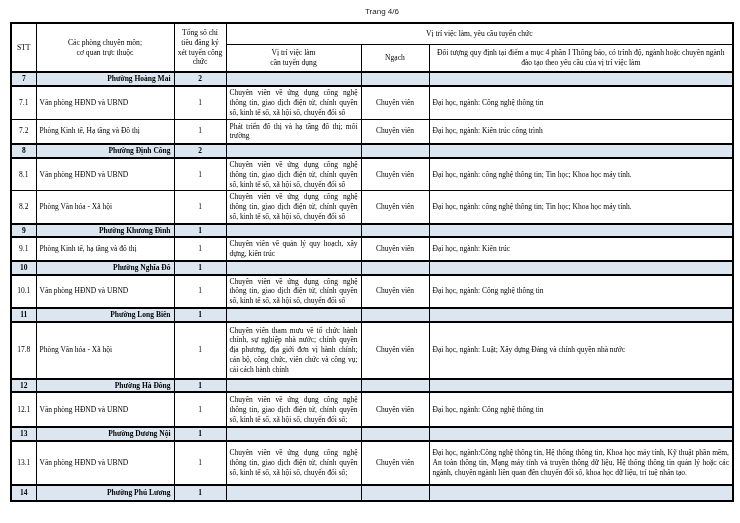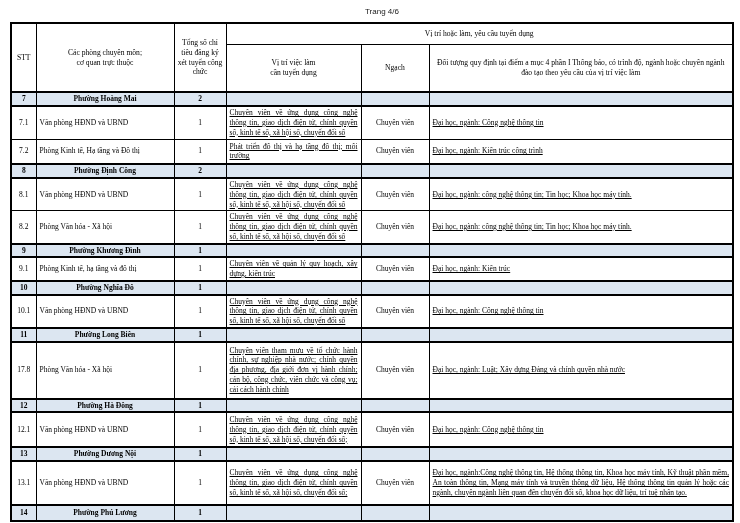--- a/index.html
+++ b/index.html
@@ -53,22 +53,22 @@
   }
   th.pre { white-space: pre-line; }
   tr.section td {
     background: #dce6f1;
     font-weight: bold;
     border-top: 2px solid #000;
     border-bottom: 2px solid #000;
   }
   td.stt, td.quota, td.rank { text-align: center; }
   td.department { text-align: left; }
-  td.position, td.requirement { text-align: justify; text-decoration: underline; }
-  tr.section td.department { text-align: center; }
+  td.position, td.requirement { text-align: justify; }
+  tr.section td.department { text-align: right; }
 </style>
 </head>
 <body>
 
 <div class="page">
 
   <div class="page-label">Trang 4/6</div>
 
   <table class="doc-table">
     <colgroup>
@@ -78,23 +78,23 @@
       <col style="width:135px">
       <col style="width:68px">
       <col style="width:304px">
     </colgroup>
     <thead>
       <tr style="height:21px">
         <th rowspan="2">STT</th>
         <th rowspan="2" class="pre">Các phòng chuyên môn;
 cơ quan trực thuộc</th>
         <th rowspan="2">Tổng số chỉ tiêu đăng ký xét tuyển công chức</th>
-        <th colspan="3">Vị trí hoặc làm, yêu cầu tuyển dụng</th>
+        <th colspan="3">Vị trí việc làm, yêu cầu tuyển chức</th>
       </tr>
-      <tr style="height:48px">
+      <tr style="height:28px">
         <th class="pre">Vị trí việc làm
 cần tuyển dụng</th>
         <th>Ngạch</th>
         <th>Đối tượng quy định tại điểm a mục 4 phần I Thông báo, có trình độ, ngành hoặc chuyên ngành đào tạo theo yêu cầu của vị trí việc làm</th>
       </tr>
     </thead>
     <tbody>
         <tr class="section" style="height: 14px;">
           <td class="stt">7</td>
           <td class="department">Phường Hoàng Mai</td>

